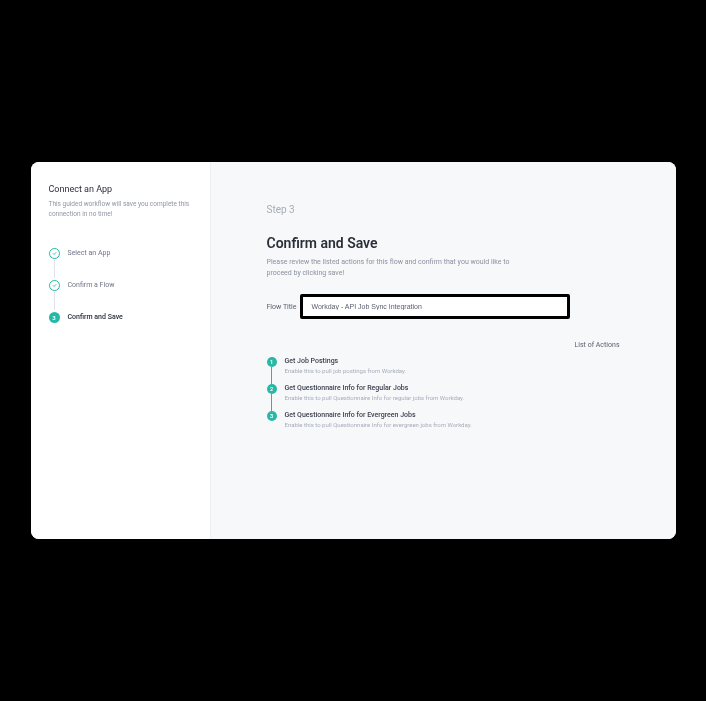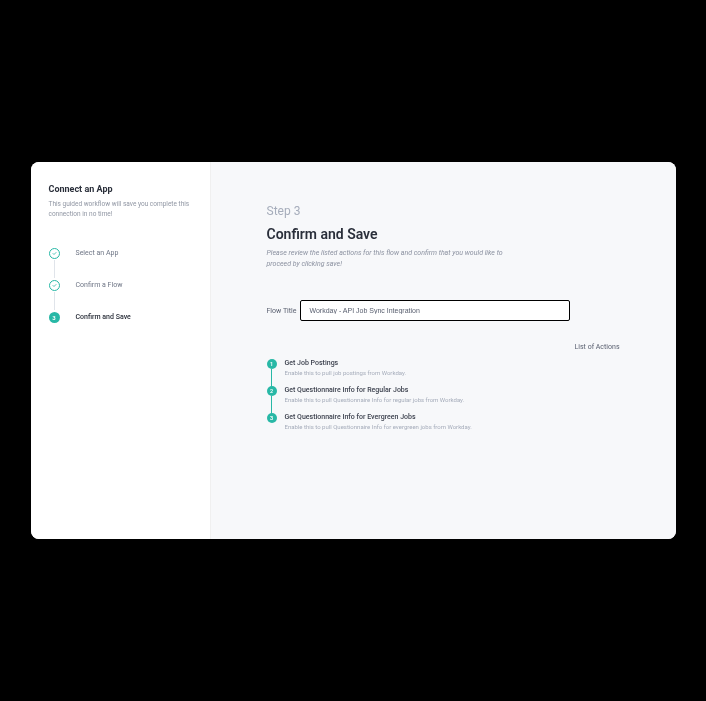--- a/index.html
+++ b/index.html
@@ -21,35 +21,35 @@
     overflow: hidden;
   }
   .sidebar {
     width: 180px;
     background: #fff;
     padding: 22px 18px;
     border-right: 1px solid #f0f0f0;
   }
   .sidebar-title {
     font-size: 9px;
-    font-weight: 700;
+    font-weight: 400;
     color: #2a2f3a;
     margin-bottom: 6px;
   }
   .sidebar-desc {
     font-size: 6.5px;
     line-height: 1.5;
     color: #9096a3;
     margin-bottom: 28px;
   }
   .steps { position: relative; }
   .step-item {
     display: flex;
     align-items: center;
-    gap: 16px;
+    gap: 8px;
     margin-bottom: 18px;
     position: relative;
     margin-top: 21px;
   }
   .step-item:not(:last-child)::after {
     content: '';
     position: absolute;
     left: 5px;
     top: 12px;
     width: 1px;
@@ -81,50 +81,49 @@
   }
   .step-item.current .step-label { color: #2a2f3a; font-weight: 500; }
 
   .main {
     flex: 1;
     background: #f7f8fa;
     padding: 42px 56px 24px 56px;
     overflow: auto;
   }
   .step-tag {
-    font-size: 12px;
+    font-size: 10px;
     color: #a6adbb;
-    margin-bottom: 8px;
+    margin-bottom: 20px;
   }
   .page-heading {
     font-size: 14px;
     font-weight: 600;
     color: #2a2f3a;
     margin-bottom: 6px;
   }
   .page-desc {
     font-size: 7px;
     line-height: 1.5;
     color: #8b91a0;
-    margin-bottom: 29px;
+    margin-bottom: 16px;
     max-width: 260px;
-    font-style: italic;
   }
   .field-label {
     font-size: 7px;
     color: #5a6070;
     margin-bottom: 4px;
     margin-top: 28px;
   }
   .field-input {
     width: 270px;
     padding: 6px 8px;
     font-size: 7px;
     color: #5a6070;
-    border: 1px solid #000000;
+    border: 3px solid #000000;
     border-radius: 2px;
     background: #fff;
     outline: none;
   }
 
   .actions-label {
     font-size: 7px;
     color: #5a6070;
     margin: 22px 0 8px 0;
     text-align: right;

